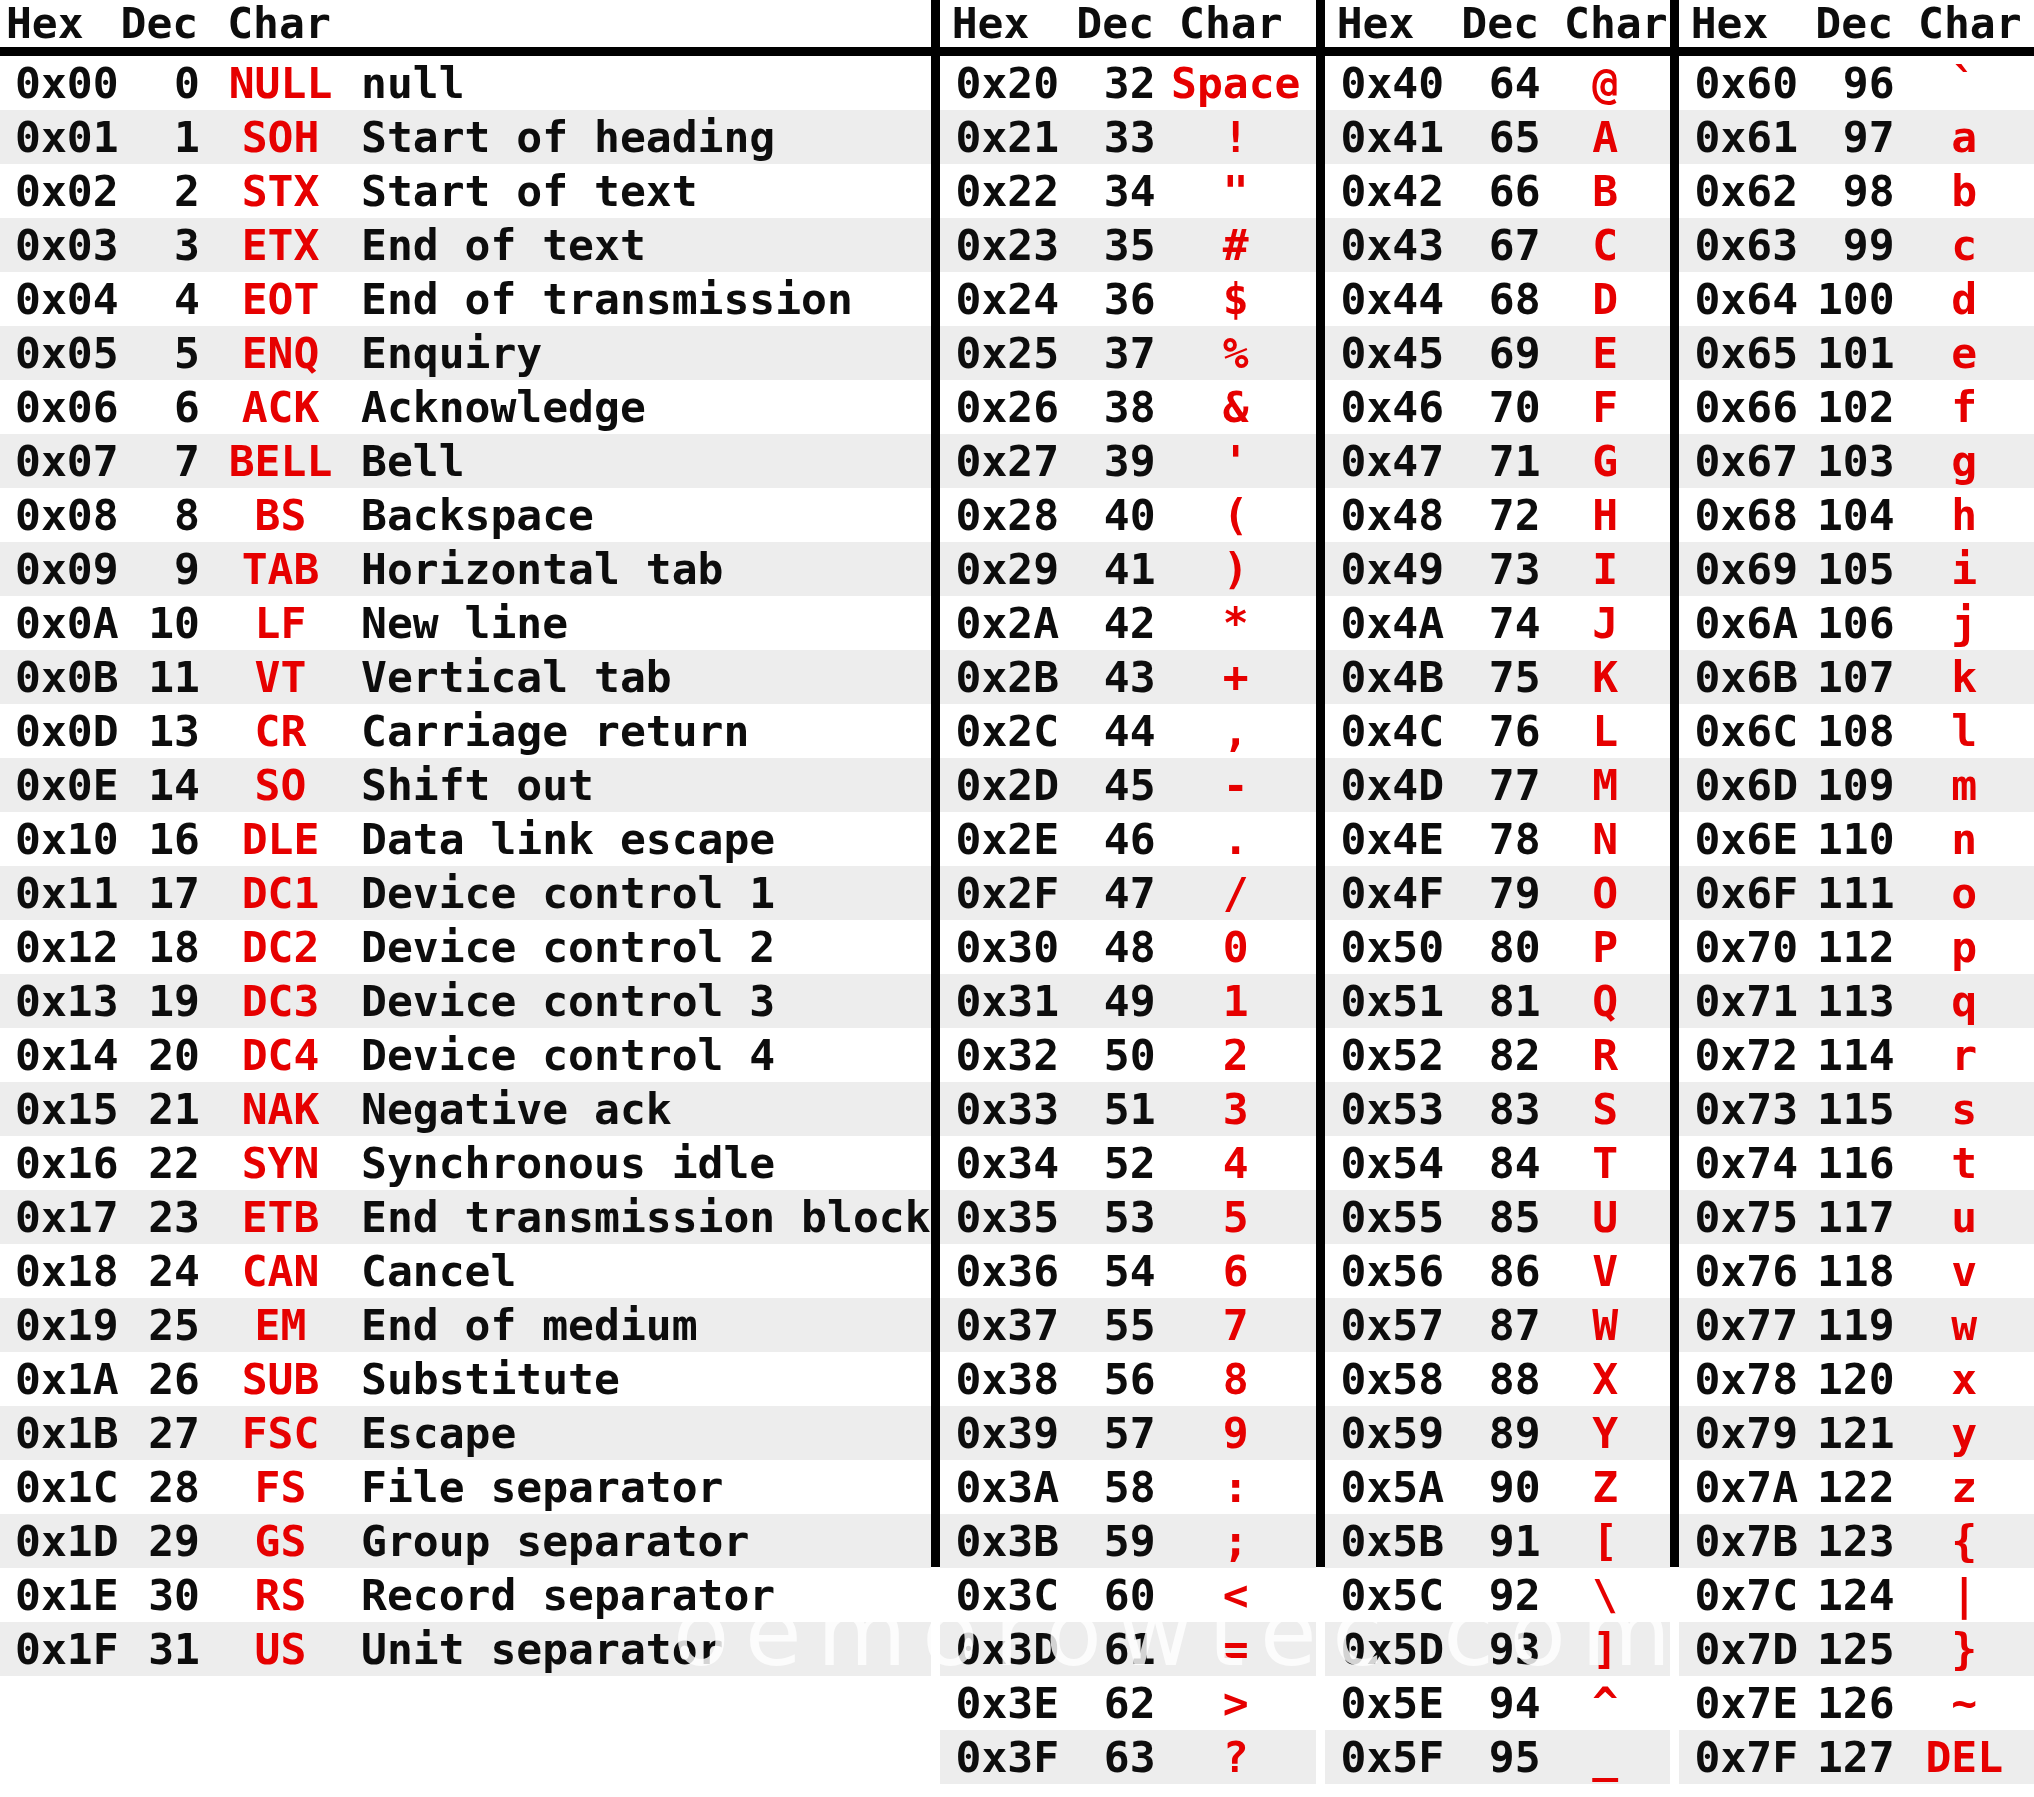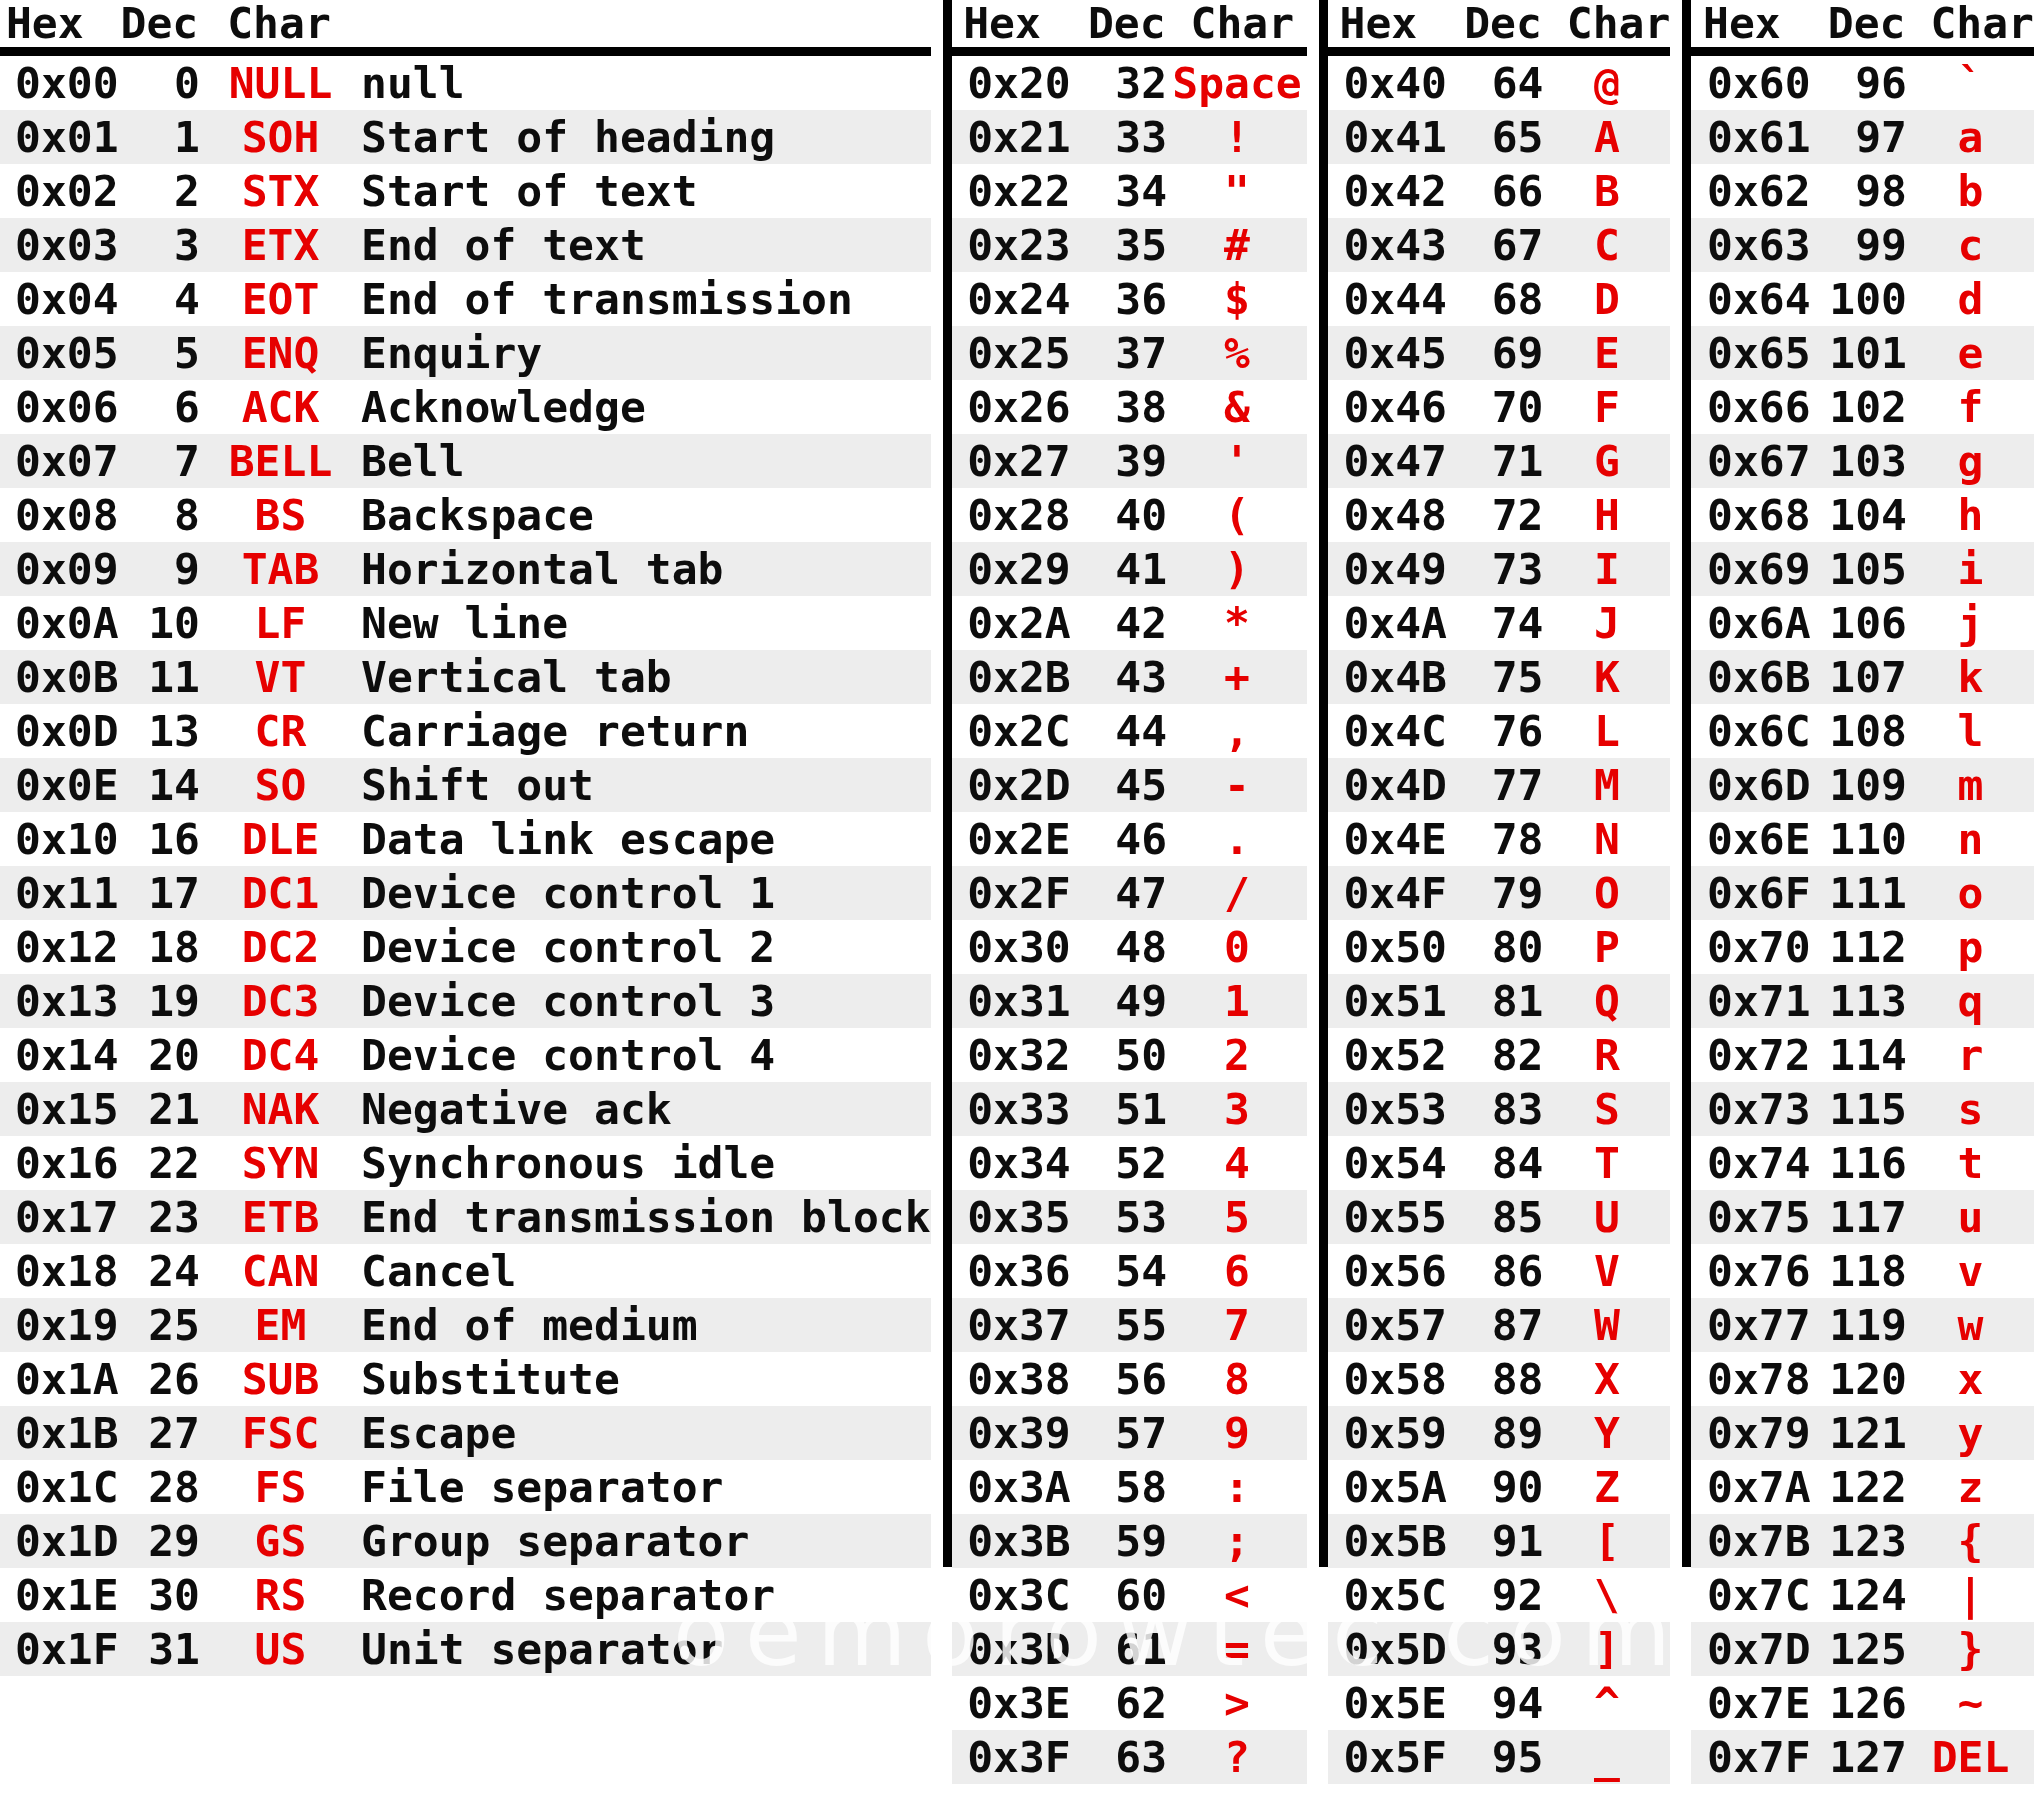--- a/index.html
+++ b/index.html
@@ -18,21 +18,20 @@
     font-weight:bold;
     color:var(--ink);
     overflow:hidden;
     position:relative;
   }
   .table{
     display:flex;
     width:2034px;height:1567px;
     position:relative;
     z-index:2;
-    gap:12px;
   }
   .panel{display:flex;flex-direction:column;}
   .panel.p1{width:931px;}
   .panel.p2{width:385px;border-left:9.8px solid var(--rule);}
   .panel.p3{width:354px;border-left:9.8px solid var(--rule);}
   .panel.p4{width:364px;border-left:9.8px solid var(--rule);}
   .panel-head{
     height:57px;
     border-bottom:9.8px solid var(--rule);
     display:flex;

